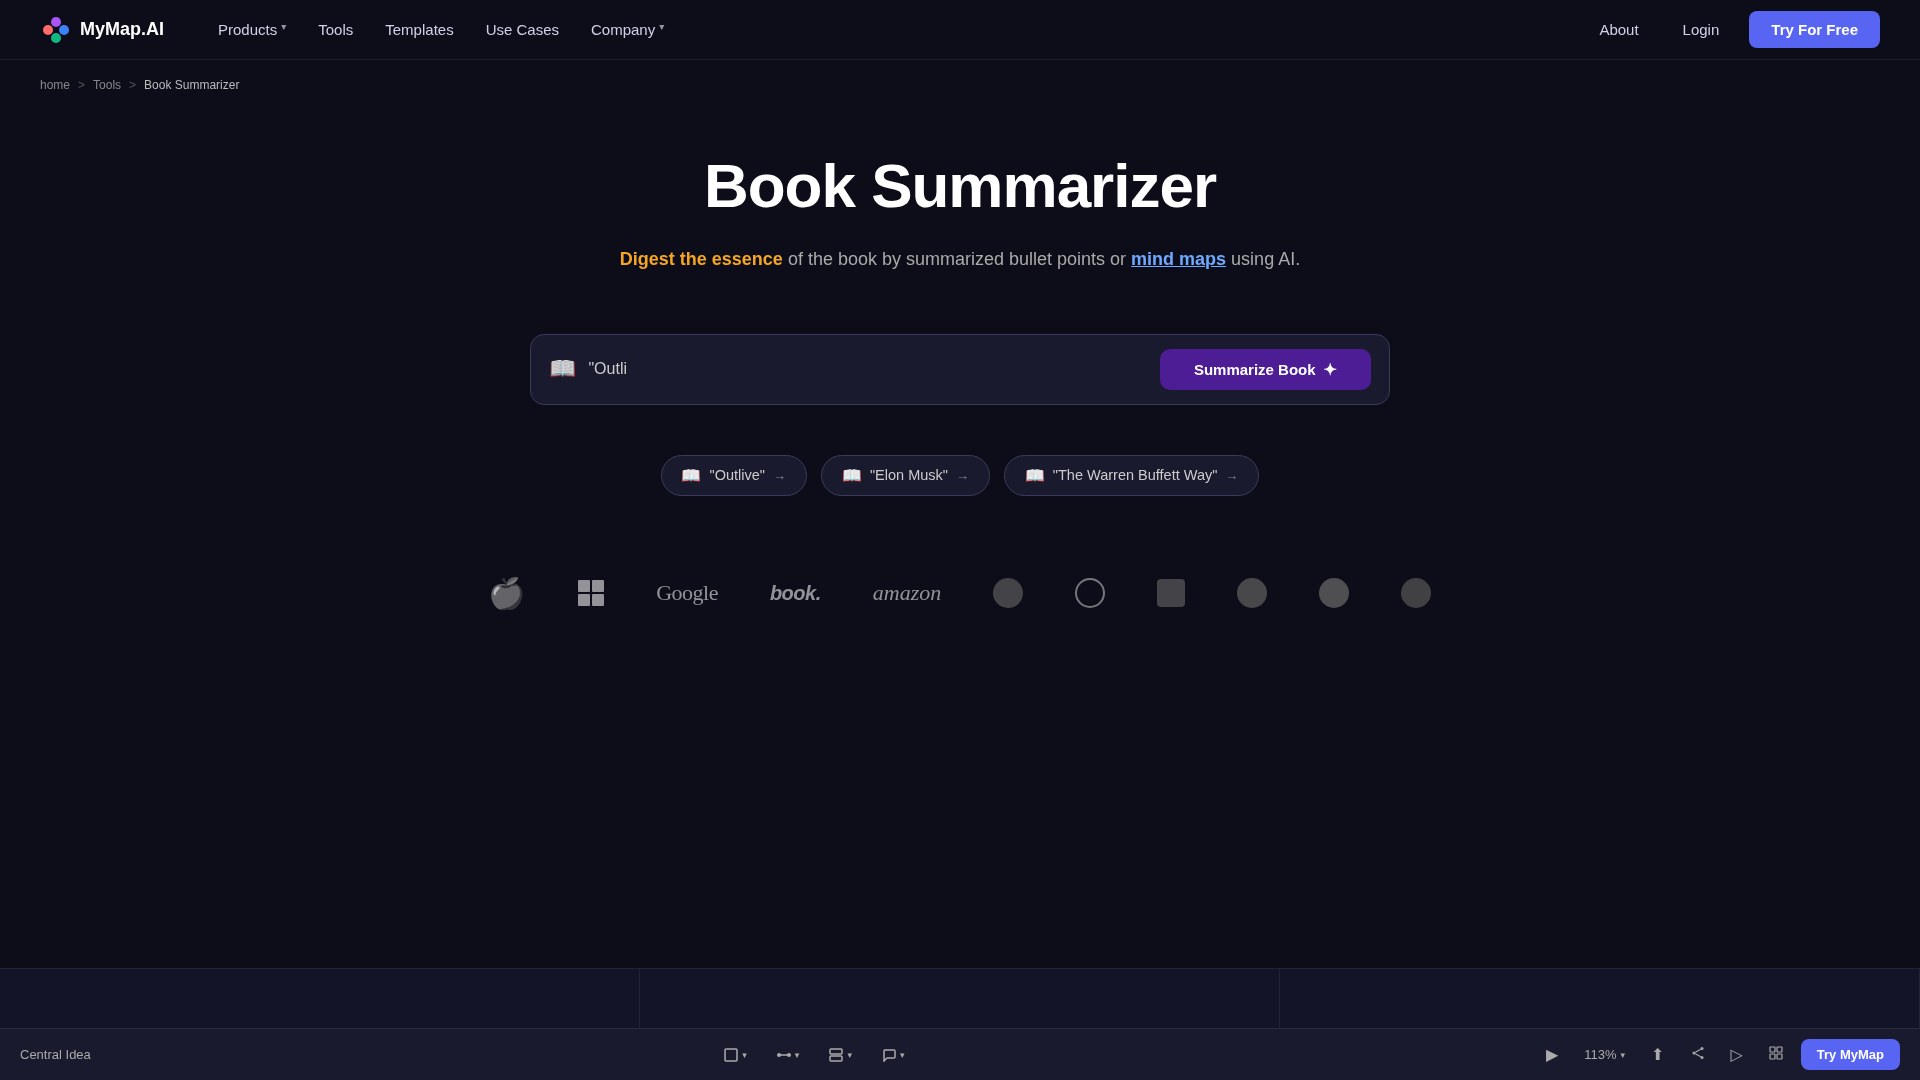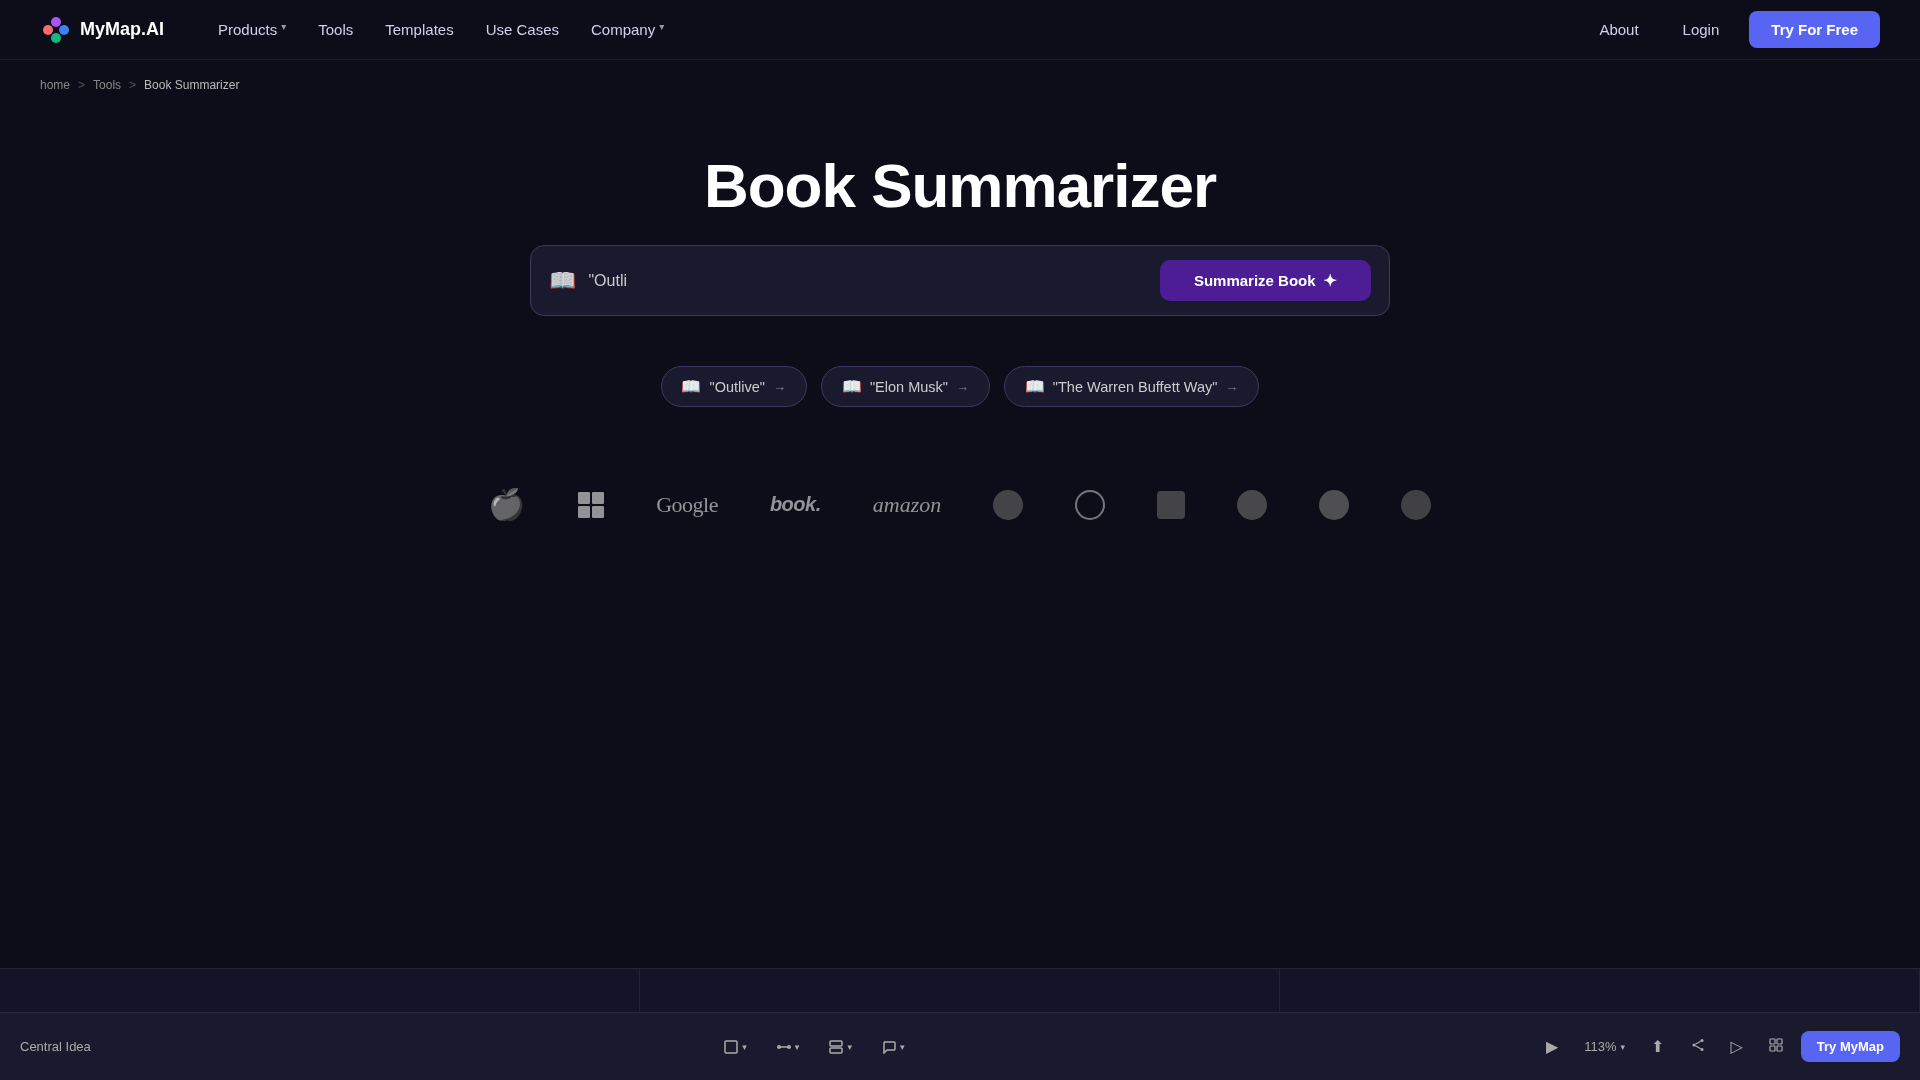--- a/index.html
+++ b/index.html
@@ -275,21 +275,21 @@
       border-radius: 4px;
       background: #555;
     }
 
     
     .bottom-toolbar {
       position: fixed;
       bottom: 0;
       left: 0;
       right: 0;
-      height: 68px;
+      height: 52px;
       background: #1a1a2e;
       border-top: 1px solid #2a2a40;
       display: flex;
       align-items: center;
       padding: 0 20px;
       gap: 10px;
     }
     .toolbar-left {
       display: flex;
       align-items: center;
@@ -414,20 +414,23 @@
   <span class="sep">&gt;</span>
   <a href="#">Tools</a>
   <span class="sep">&gt;</span>
   <span class="current">Book Summarizer</span>
 </div>
 
 <div class="main">
 
   <h1 class="page-title">Book Summarizer</h1>
 
+  <p class="subtitle">
+    <span style="color:#f5a623;font-weight:600;">Digest the essence</span><span> of the book by summarized bullet points or </span><span style="color:#6fa8ff;text-decoration:underline;font-weight:600;">mind maps</span><span> using AI.</span>
+  </p>
 
   <div class="search-container">
     <span class="search-icon-book">📖</span>
     <input class="search-input" type="text" value="&quot;Outli" placeholder="Enter a book title..." style="">
     <button class="summarize-btn">
       <span>Summarize Book</span>
       <span class="sparkle-icon">✦</span>
     </button>
   </div>
 

